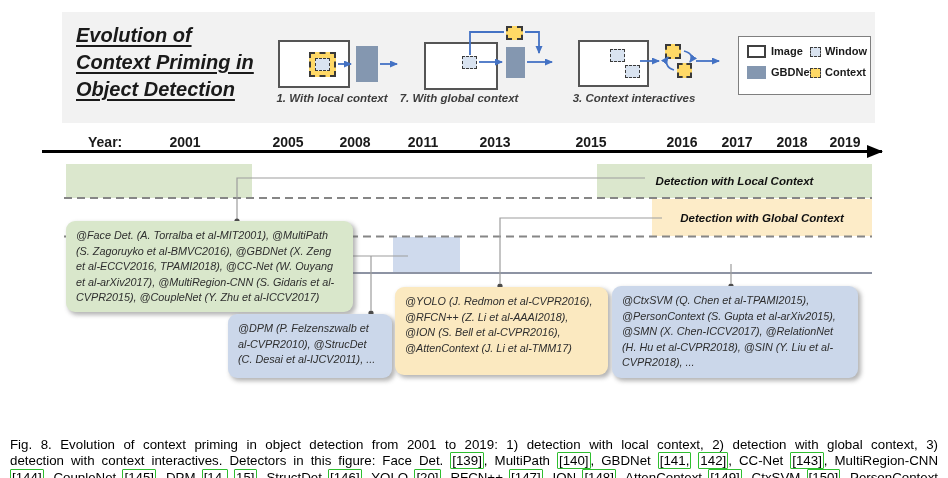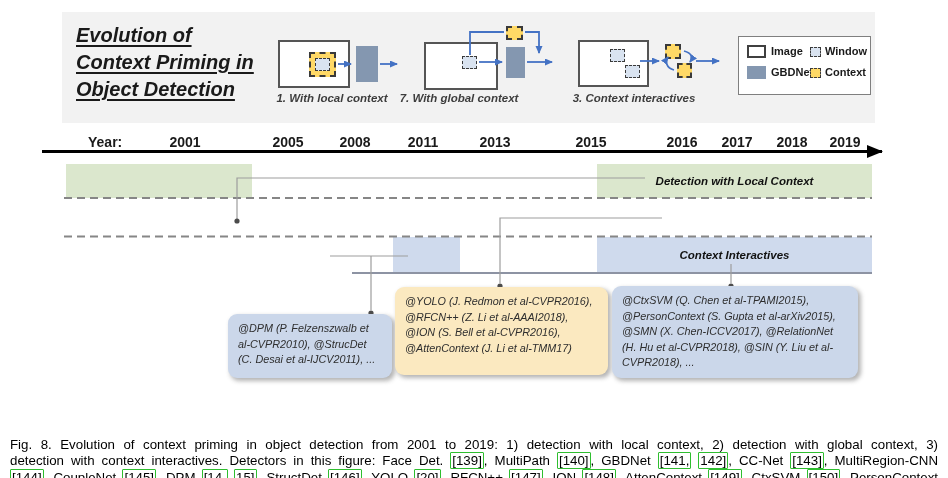--- a/index.html
+++ b/index.html
@@ -101,24 +101,24 @@
       <span class="abs year-label" style="left: 682px;">2016</span>
       <span class="abs year-label" style="left: 737px;">2017</span>
       <span class="abs year-label" style="left: 792px;">2018</span>
       <span class="abs year-label" style="left: 845px;">2019</span>
     </div>
 
   <div class="abs band band-local" style="left:66px;top:164px;width:186px;height:34px;"></div>
   <div class="abs band band-local" style="left:597px;top:164px;width:275px;height:34px;">
     <span class="band-label">Detection with Local Context</span>
   </div>
+  <div class="abs band band-global" style="left:652px;top:199px;width:220px;height:37px;">
+    <span class="band-label">Detection with Global Context</span>
+  </div>
   <div class="abs band band-inter" style="left:393px;top:237px;width:67px;height:35px;"></div>
-  <div class="abs band band-inter" style="left:597px;top:237px;width:275px;height:35px;">
-    <span class="band-label">Context Interactives</span>
-  </div>
 
   <svg class="abs" style="left:0;top:0;" width="948" height="398" viewBox="0 0 948 398">
     <defs>
       <marker id="ab" markerUnits="userSpaceOnUse" markerWidth="9" markerHeight="8" refX="7" refY="3.5" orient="auto">
         <path d="M0,0 L8,3.5 L0,7 Z" fill="#4472c4"></path>
       </marker>
       <marker id="abk" markerUnits="userSpaceOnUse" markerWidth="18" markerHeight="14" refX="15" refY="6.5" orient="auto">
         <path d="M0,0 L16,6.5 L0,13 Z" fill="#000"></path>
       </marker>
     </defs>
@@ -156,20 +156,25 @@
       <path d="M731,264 V283"></path>
     </g>
     <g fill="#4c4c4c">
       <circle cx="237" cy="221" r="2.6"></circle>
       <circle cx="500" cy="286" r="2.6"></circle>
       <circle cx="371" cy="313" r="2.6"></circle>
       <circle cx="731" cy="286" r="2.6"></circle>
     </g>
   </svg>
 
+  <div class="abs mbox mbox-green" style="left:66px;top:221px;width:287px;height:91px;">@Face Det. (A. Torralba et al-MIT2001), @MultiPath
+(S. Zagoruyko et al-BMVC2016), @GBDNet (X. Zeng
+et al-ECCV2016, TPAMI2018), @CC-Net (W. Ouyang
+et al-arXiv2017), @MultiRegion-CNN (S. Gidaris et al-
+CVPR2015), @CoupleNet (Y. Zhu et al-ICCV2017)</div>
   <div class="abs mbox mbox-blue" style="left:228px;top:314px;width:164px;height:64px;">@DPM (P. Felzenszwalb et
 al-CVPR2010), @StrucDet
 (C. Desai et al-IJCV2011), ...</div>
   <div class="abs mbox mbox-yellow" style="left:395px;top:287px;width:213px;height:88px;">@YOLO (J. Redmon et al-CVPR2016),
 @RFCN++ (Z. Li et al-AAAI2018),
 @ION (S. Bell et al-CVPR2016),
 @AttenContext (J. Li et al-TMM17)</div>
   <div class="abs mbox mbox-blue" style="left:612px;top:286px;width:246px;height:92px;">@CtxSVM (Q. Chen et al-TPAMI2015),
 @PersonContext (S. Gupta et al-arXiv2015),
 @SMN (X. Chen-ICCV2017), @RelationNet

